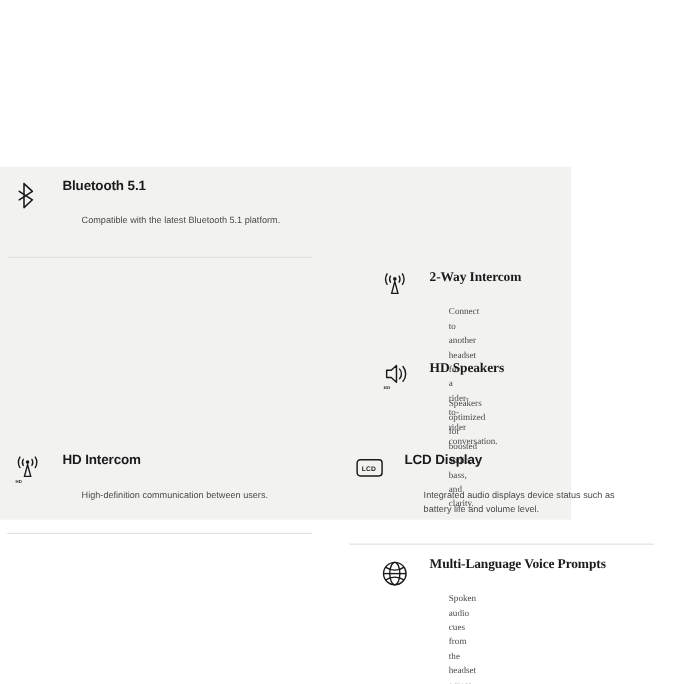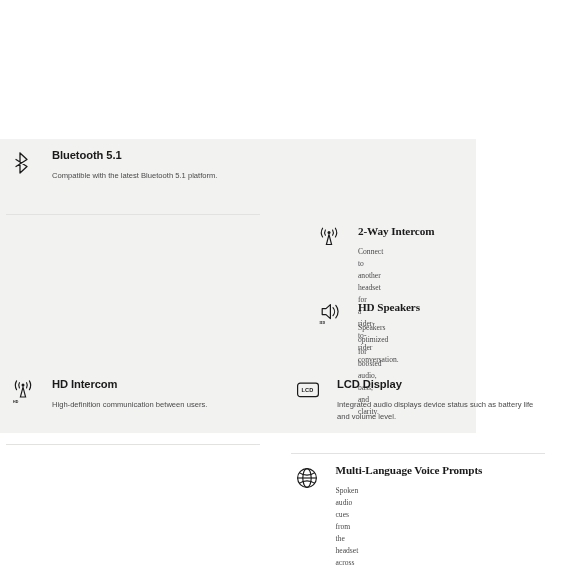--- a/index.html
+++ b/index.html
@@ -45,21 +45,21 @@
     padding: 9px 25px 0 6px;
   }
   .cell.col-right {
     padding: 9px 8px 0 313px;
     font-family: Liberation Serif, serif;
   }
 
   
   .row-h1 { height: 76px; }
   .row-h2 { height: 77px; }
-  .row-h3 { height: 86px; justify-content: center; }
+  .row-h3 { height: 86px; }
 
   .cell.divider-left::after {
     content: "";
     position: absolute;
     left: 6px;
     right: 25px;
     bottom: 0;
     height: 1px;
     background: #e2e2e1;
   }
@@ -110,21 +110,21 @@
     line-height: 14px;
     margin: 0 0 8px 0;
     white-space: nowrap;
   }
 
   .feat-desc {
     font-size: 7.6px;
     font-weight: normal;
     color: #4a4a4a;
     line-height: 12px;
-    margin: 0;
+    margin: 16px;
     letter-spacing: 0px;
   }
 
   .hd-badge {
     font-size: 3.6px;
     font-weight: bold;
     letter-spacing: 0.1px;
   }
   .lcd-badge {
     font-size: 5.6px;

